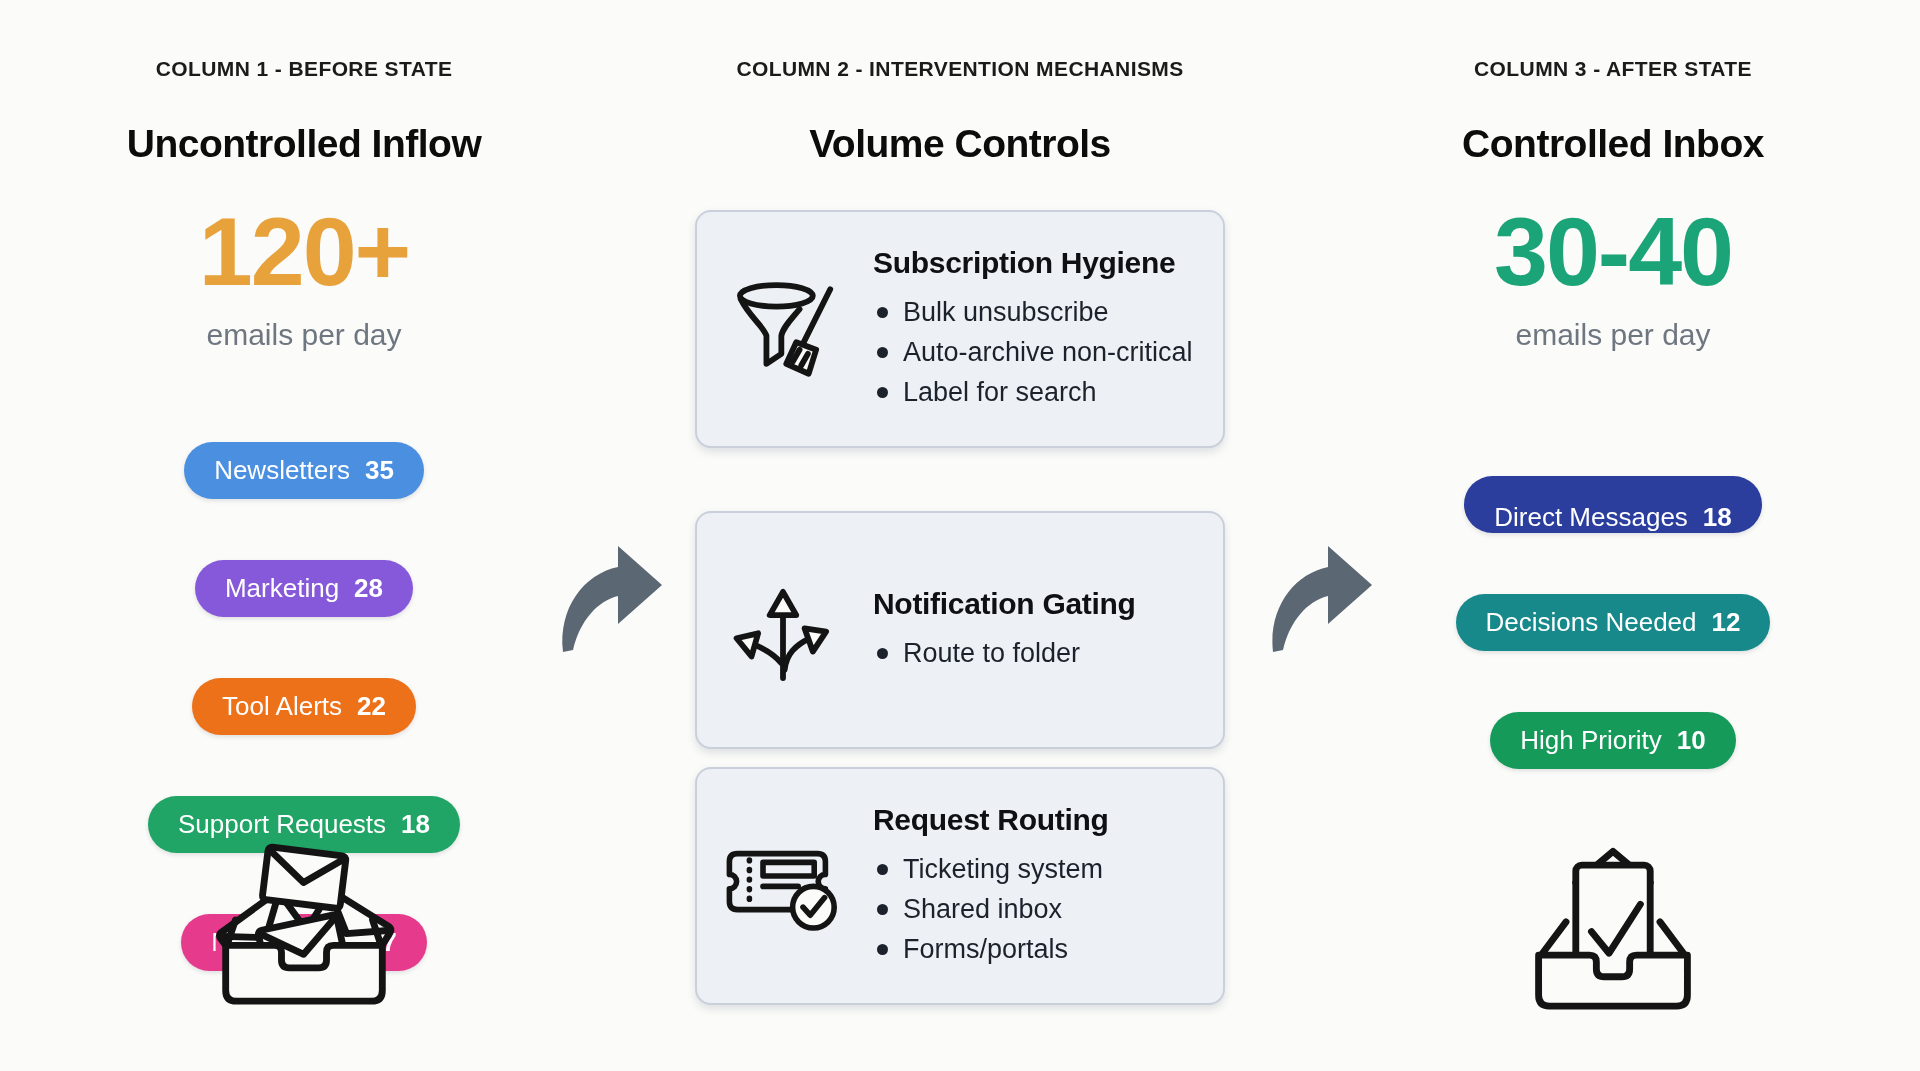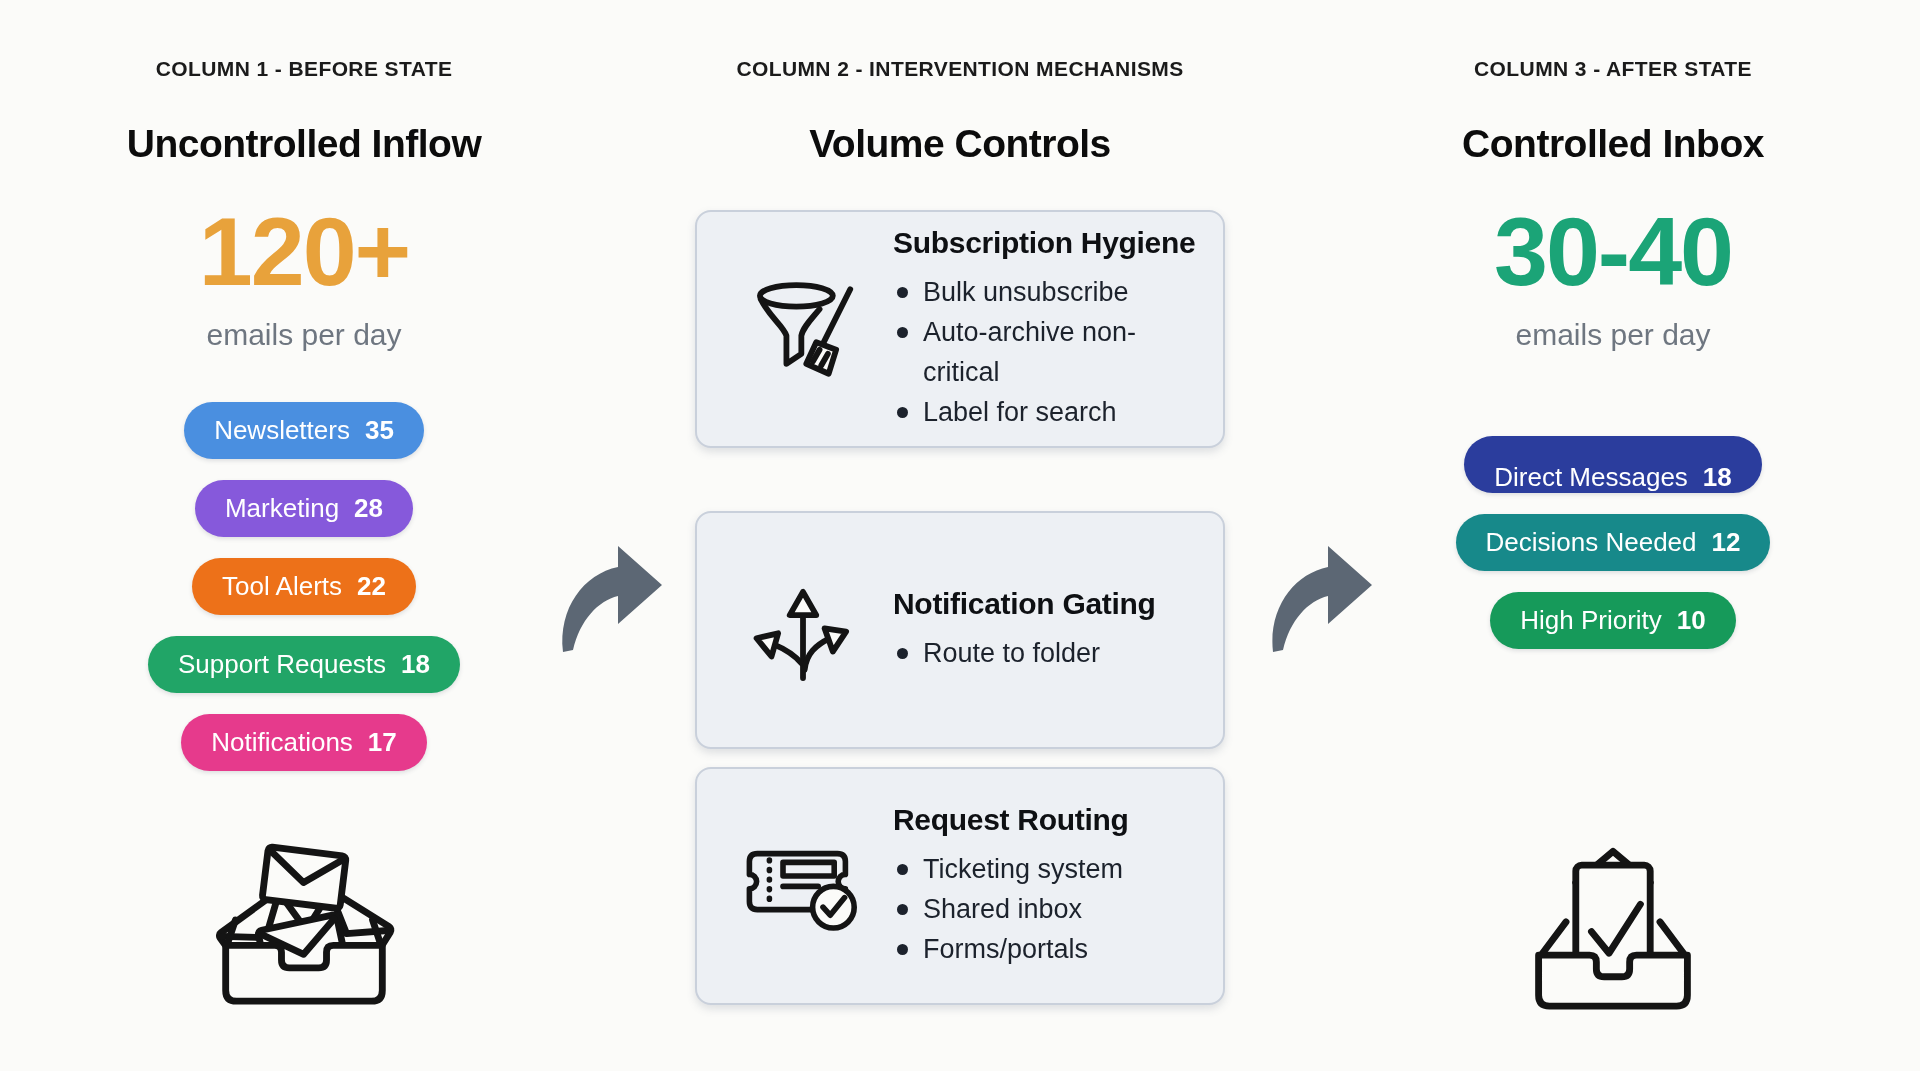--- a/index.html
+++ b/index.html
@@ -37,33 +37,34 @@
     position:absolute; left:0; right:0;
     display:flex; flex-direction:column; align-items:center; gap:21px;
   }
   .col-1 .pill-stack { top:402px; }
   .col-3 .pill-stack { top:436px; }
   .pill {
     height:57px; border-radius:29px; padding:0 30px;
     display:inline-flex; align-items:center; gap:15px;
     color:#fff; font-size:26px; font-weight:500;
     box-shadow:0 2px 4px rgba(60,70,90,.15);
+    margin-top:40px;
   }
   .pill .count { font-weight:700; }
 
   .big-icon { position:absolute; left:0; right:0; top:824px; display:flex; justify-content:center; }
 
   .card {
     position:absolute; left:0; width:530px; height:238px;
     background:#EDF0F4;
     border:2px solid #C9D0DB;
     border-radius:16px;
     box-shadow:0 4px 8px rgba(90,100,120,.18);
     display:flex; align-items:center; text-align:left;
-    padding:0 24px 0 44px;
+    padding:0 24px 0 24px;
   }
   .card.card-0 { top:210px; }
   .card.card-1 { top:511px; }
   .card.card-2 { top:767px; }
   .card-icon { width:124px; flex:0 0 124px; display:flex; justify-content:center; margin-right:28px; }
   .card-body { flex:1; }
   .card-title { font-size:30px; font-weight:800; color:#0e1013; margin-bottom:12px; letter-spacing:-.3px; }
   .card-bullets { list-style:none; }
   .card-bullets li {
     font-size:27px; color:#1c222c; line-height:40px; position:relative; padding-left:30px;

